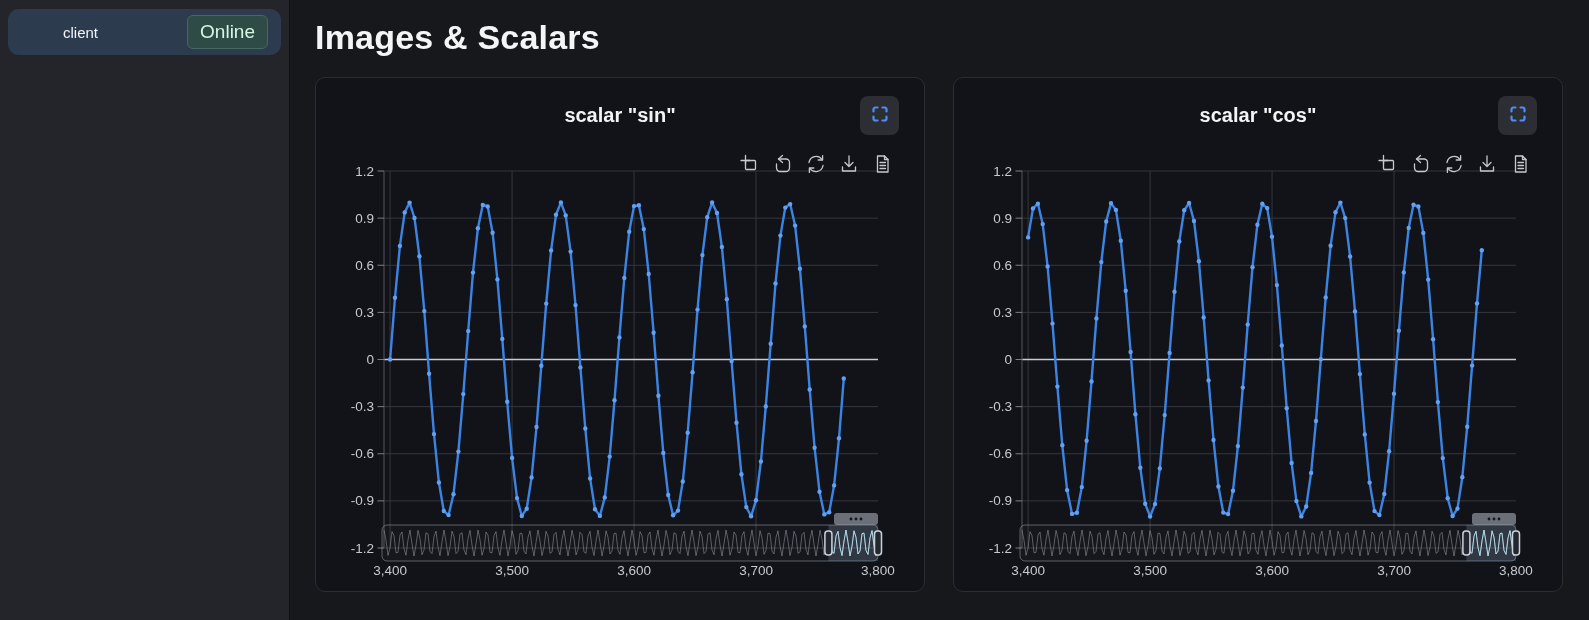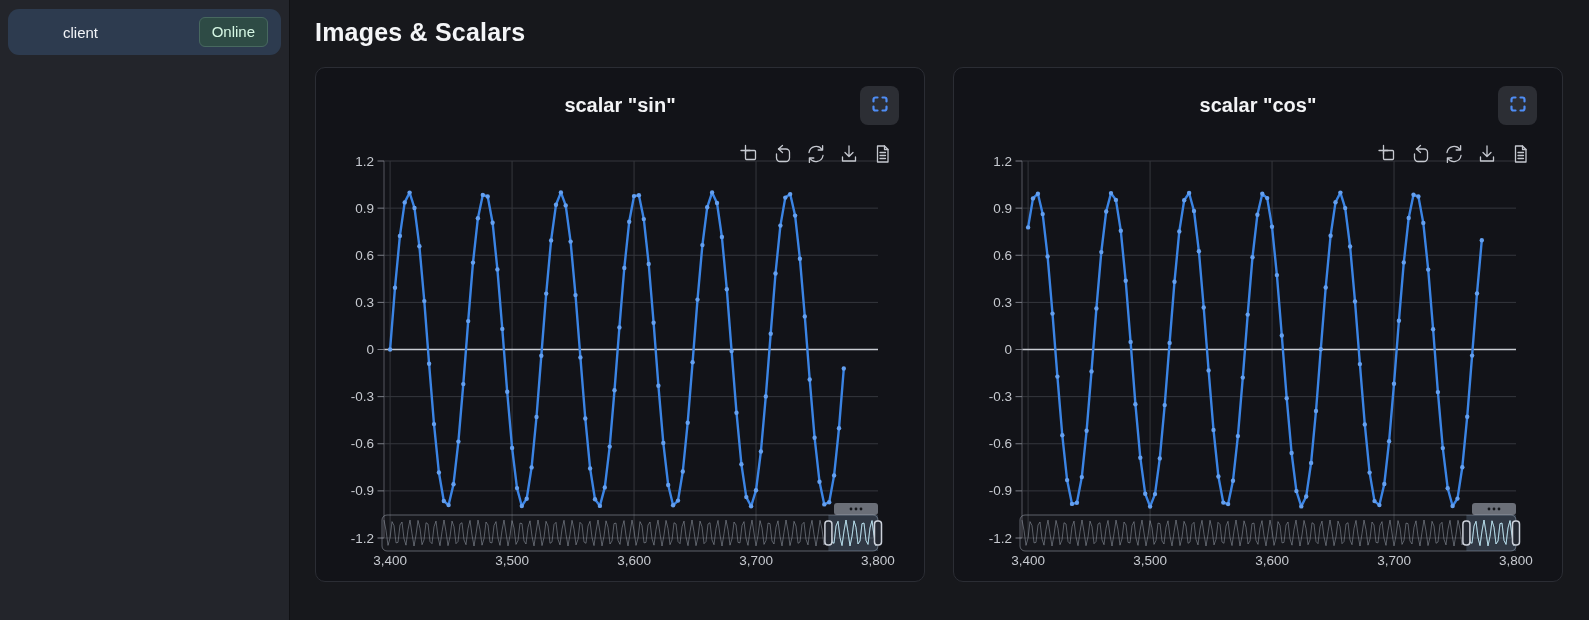--- a/index.html
+++ b/index.html
@@ -34,29 +34,29 @@
     color: #f2f4f7;
   }
   .badge {
     position: absolute;
     right: 13px;
     top: 50%;
     transform: translateY(-50%);
     background: #2e4b45;
     border: 1px solid #47685f;
     color: #d5f6e3;
-    font-size: 15px;
+    font-size: 19px;
     line-height: 1;
     padding: 6px 12px 7px;
     border-radius: 6px;
   }
   
   .main { flex: 1; padding: 16px 26px 0 25px; }
   .page-title {
-    font-size: 25px;
+    font-size: 34px;
     font-weight: 700;
     color: #f4f5f7;
     margin: 2px 0 20px 0;
     letter-spacing: 0.2px;
   }
   .panels { display: flex; gap: 28px; }
   .panel {
     position: relative;
     flex: none;
     width: 610px;

